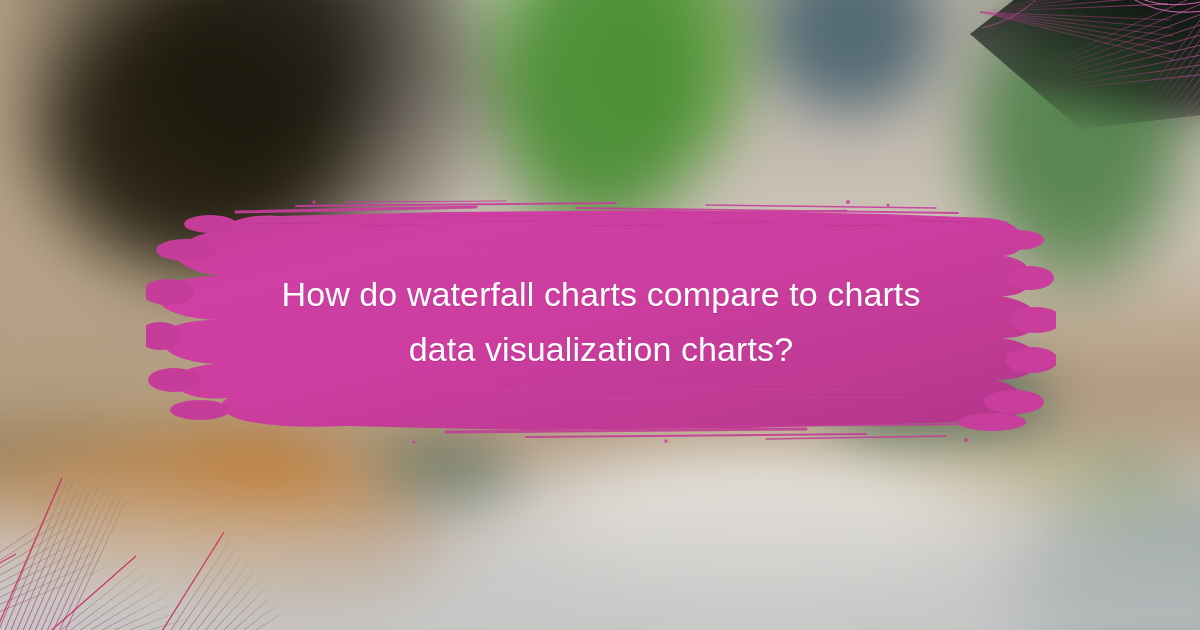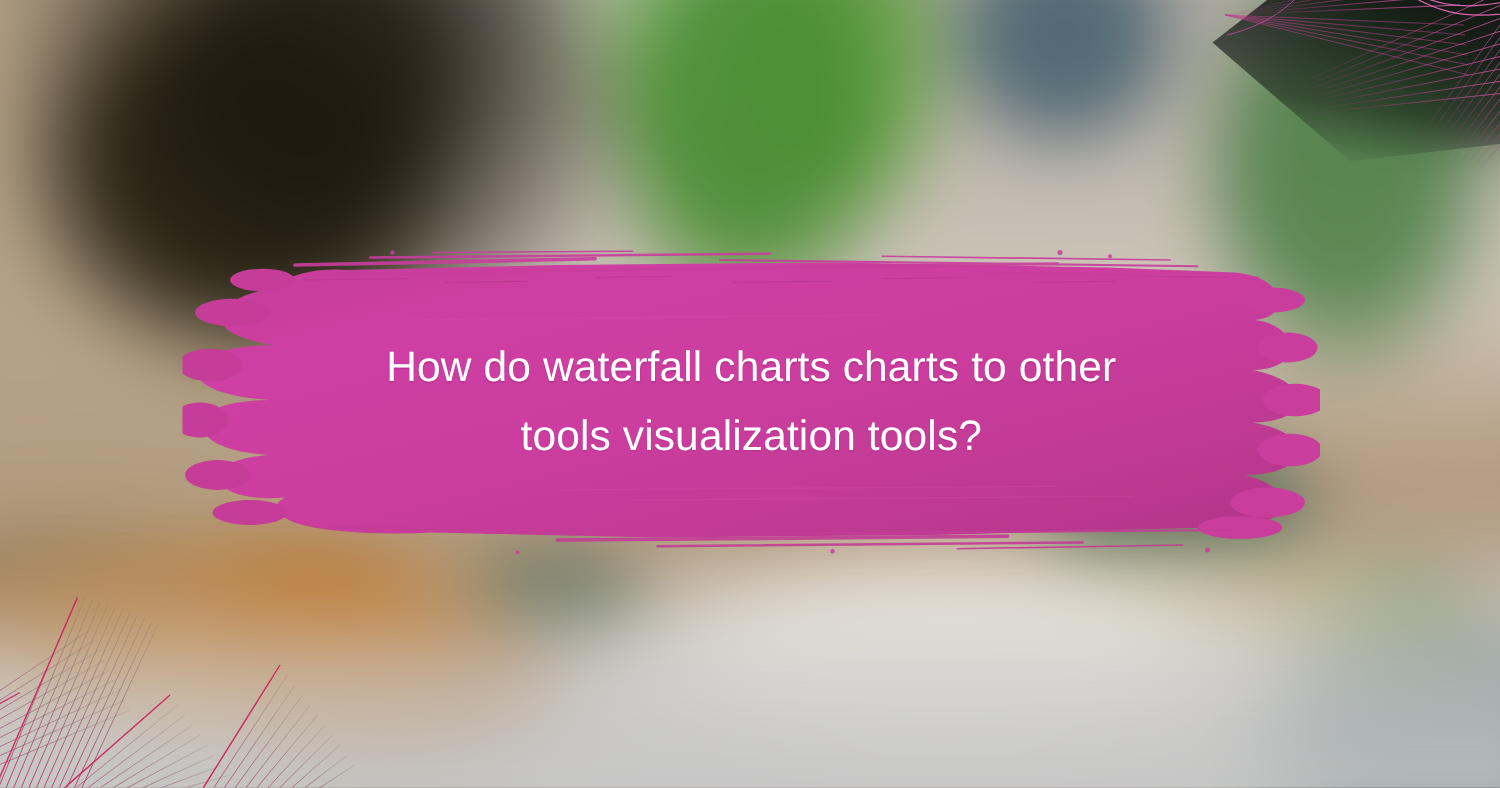--- a/index.html
+++ b/index.html
@@ -347,18 +347,18 @@
         <circle cx="702" cy="6" r="2"></circle>
         <circle cx="742" cy="9" r="1.6"></circle>
         <circle cx="168" cy="6" r="1.8"></circle>
         <circle cx="820" cy="244" r="2"></circle>
         <circle cx="268" cy="246" r="1.6"></circle>
         <circle cx="520" cy="245" r="1.8"></circle>
       </g>
     </svg>
 
     <div class="banner-text">
-      <div class="line">How do waterfall charts charts to other</div>
-      <div class="line">tools visualization tools?</div>
+      <div class="line">How do waterfall charts compare to charts</div>
+      <div class="line">data visualization charts?</div>
     </div>
   </div>
 
 </div>
 
 </body></html>

